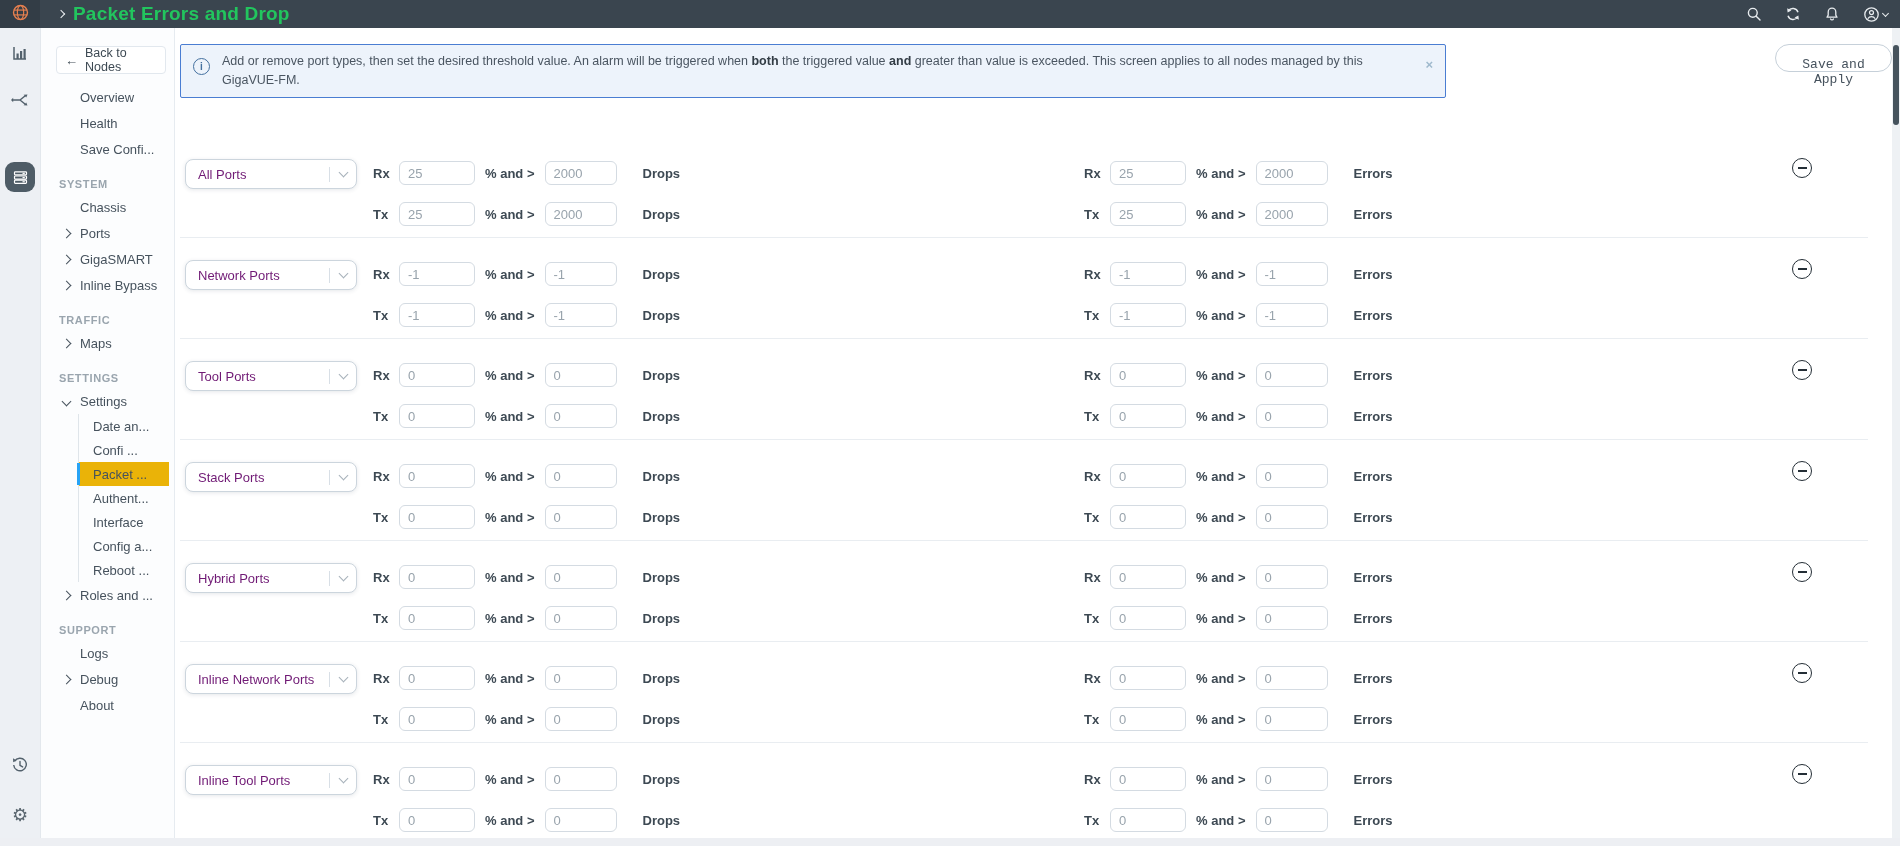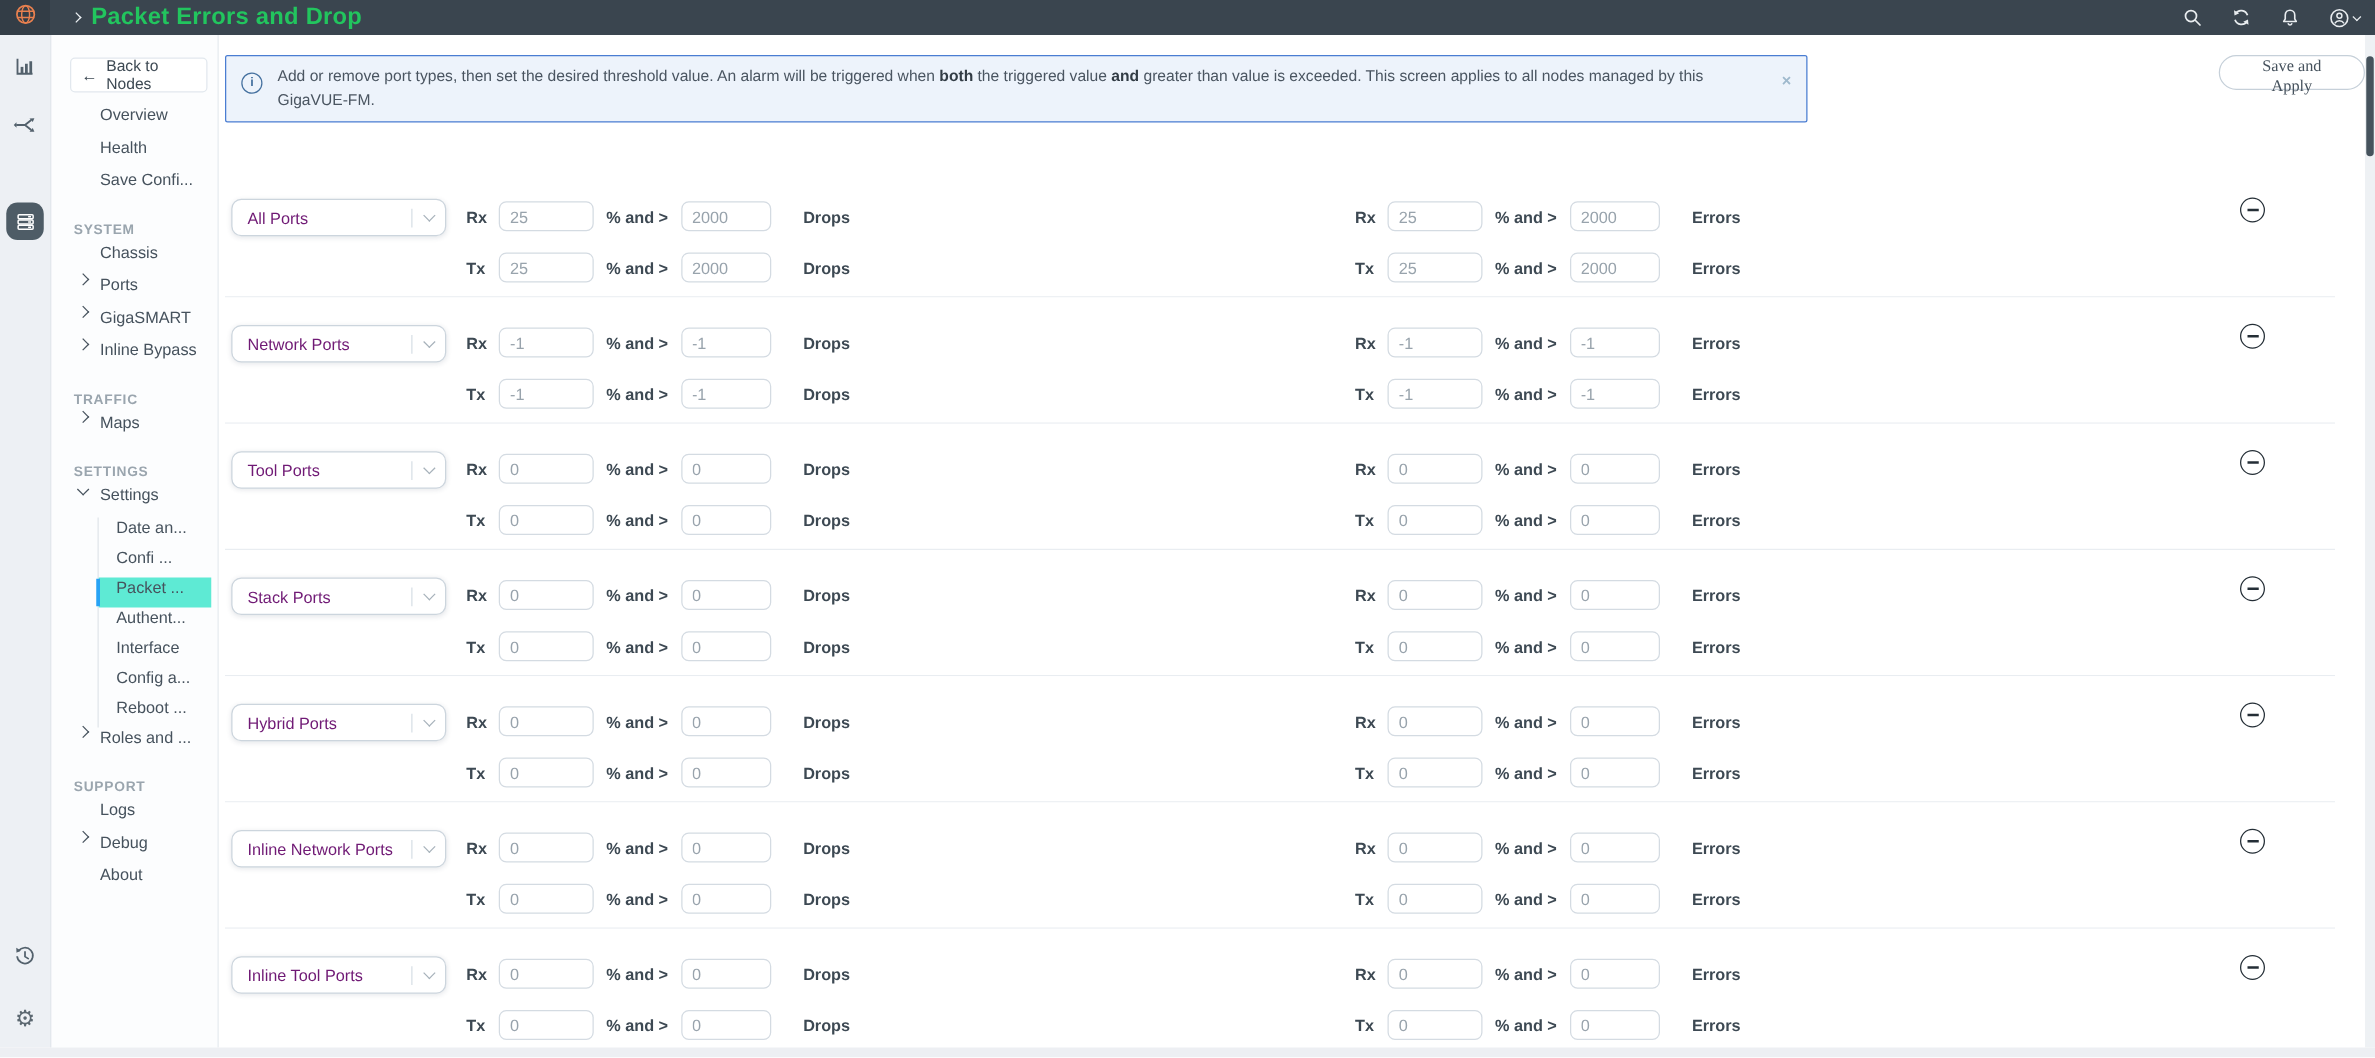--- a/index.html
+++ b/index.html
@@ -20,38 +20,38 @@
 
   
   .rail{position:absolute;top:28px;left:0;width:40px;height:810px;background:#edf0f4;border-right:1px solid #e3e8ed;z-index:8}
   .rail-ic{position:absolute;left:0;width:40px;display:flex;justify-content:center}
   .rail-tile{width:30px;height:30px;background:#4e5c66;border-radius:9px;display:flex;align-items:center;justify-content:center}
 
   
   .sidebar{position:absolute;top:28px;left:40px;width:135px;height:810px;background:#fcfdfe;border-right:1px solid #e6ebf0;z-index:7;box-sizing:border-box;padding-top:18px}
   .sb-back{margin:0 8px 10px 16px;height:26px;border:1px solid #e2e8ee;border-radius:4px;display:flex;align-items:center;gap:7px;padding-left:8px;font-size:12.5px;color:#3d4953;background:#fff;cursor:pointer}
   .sb-back .arrow{font-size:13px;color:#3d4953}
-  .sb-item{height:26px;display:flex;align-items:flex-start;font-size:13px;color:#46525d;padding-left:40px;position:relative;cursor:pointer;white-space:nowrap}
+  .sb-item{height:26px;display:flex;align-items:center;font-size:13px;color:#46525d;padding-left:40px;position:relative;cursor:pointer;white-space:nowrap}
   .sb-item .chev{position:absolute;left:23px;border-color:#46525d}
   .sb-sec{margin-top:16px;margin-bottom:4px;padding-left:19px;font-size:11px;font-weight:700;letter-spacing:.6px;color:#9aa5ae;white-space:nowrap}
   .sb-tree{border-left:1px solid #dfe5ea;margin-left:38px;margin-right:5px}
   .sb-tree .sb-item{height:24px;padding-left:14px;font-size:13px}
-  .sb-tree .sb-item.active{background:#5eead4}
+  .sb-tree .sb-item.active{background:#eab308}
   .sb-tree .sb-item.active::before{content:"";position:absolute;left:-2px;top:1px;bottom:1px;width:3px;background:#27a3f5}
 
   
   .content{position:absolute;top:28px;left:175px;width:1717px;height:810px;background:#fff}
 
   .banner{position:absolute;left:5px;top:16px;width:1266px;min-height:46px;background:#edf3fb;border:1px solid #4a7dd2;border-radius:2px;display:flex;align-items:flex-start;padding:7px 12px;box-sizing:border-box}
   .info-icon{flex:0 0 15px;width:15px;height:15px;border:1.5px solid #44709f;border-radius:50%;color:#44709f;font-size:10px;font-weight:700;display:flex;align-items:center;justify-content:center;margin-top:6px}
   .banner-text{font-size:12.5px;color:#4a5561;line-height:1.5;margin-left:12px;flex:1}
   .banner-text b{color:#323c45}
   .banner-close{color:#9fb9cd;font-size:13px;font-weight:700;margin-left:10px;cursor:pointer;line-height:1;margin-top:6px}
 
-  .save-btn{position:absolute;left:1600px;top:16px;height:28px;padding:0 17px;border-radius:14px;border:1px solid #c6d0d9;background:#fff;font-size:13px;color:#46525d;font-family:Liberation Serif, serif;cursor:pointer}
+  .save-btn{position:absolute;left:1600px;top:16px;height:28px;padding:12px 17px;border-radius:14px;border:1px solid #c6d0d9;background:#fff;font-size:13px;color:#46525d;font-family:Liberation Mono, monospace;cursor:pointer}
 
   .thead{position:absolute;left:3px;top:90px;width:1692px;height:19px;display:flex;gap:3px}
   .th{background:#f4f6f8;font-size:12px;color:#424e58;line-height:19px;padding-left:7px;box-sizing:border-box}
   .th.c1{width:188px}.th.c2{width:708px}.th.c3{width:707px}.th.c4{width:80px}
 
   .rows{position:absolute;left:5px;top:109px;width:1688px}
   .row{position:relative;height:100px;border-bottom:1px solid #e9edf1;background:#fff}
 
   .pt-select{position:absolute;left:5px;top:22px;width:172px;height:30px;border:1px solid #ccd5dd;border-radius:8px;background:#fff;box-shadow:0 1px 4px rgba(40,60,80,.12);display:flex;align-items:center;box-sizing:border-box;cursor:pointer}
   .pt-label{padding-left:12px;font-size:13px;color:#701a75;flex:1;white-space:nowrap;overflow:hidden}

